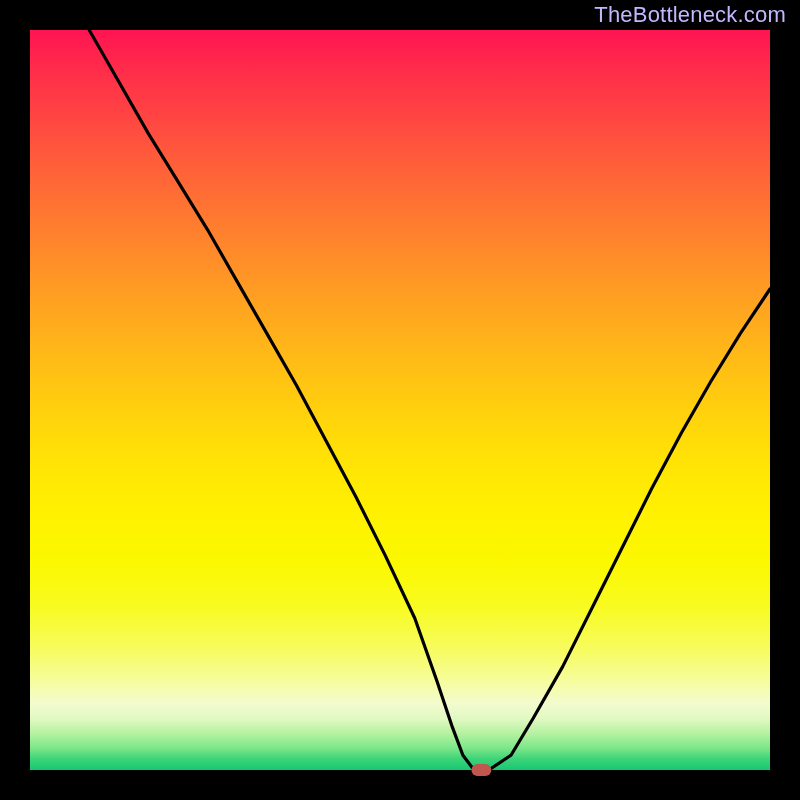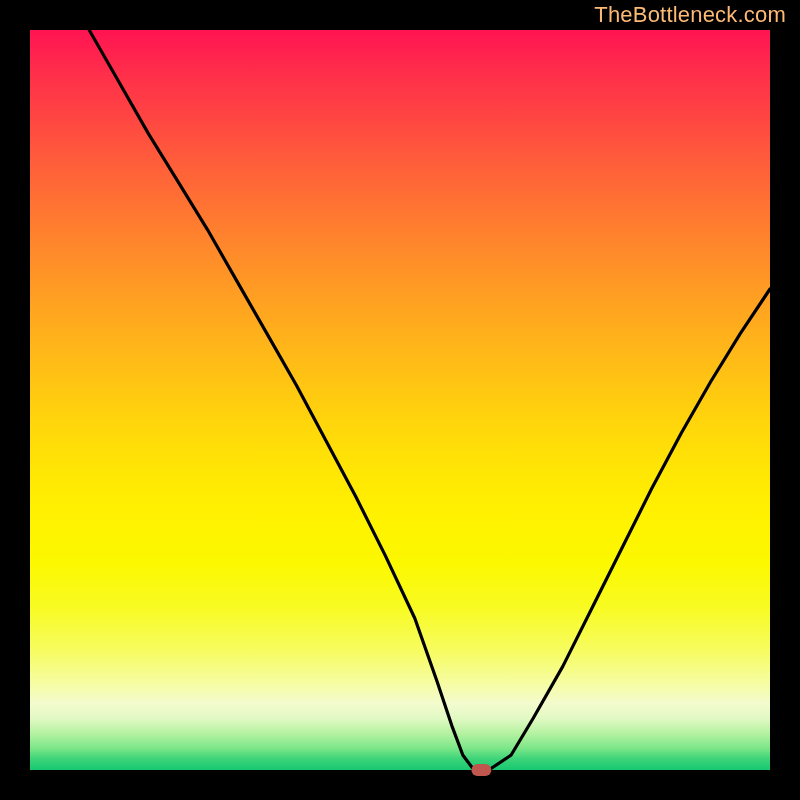--- a/index.html
+++ b/index.html
@@ -16,21 +16,21 @@
     left: 0;
     top: 0;
     width: 800px;
     height: 800px;
     background: #000000;
   }
   .watermark {
     position: absolute;
     top: 2px;
     right: 14px;
-    color: #fdba74;
+    color: #c4b5fd;
     font-size: 22px;
     font-weight: 500;
     letter-spacing: 0.2px;
     user-select: none;
   }
   .plot-area {
     position: absolute;
     left: 30px;
     top: 30px;
     width: 740px;

